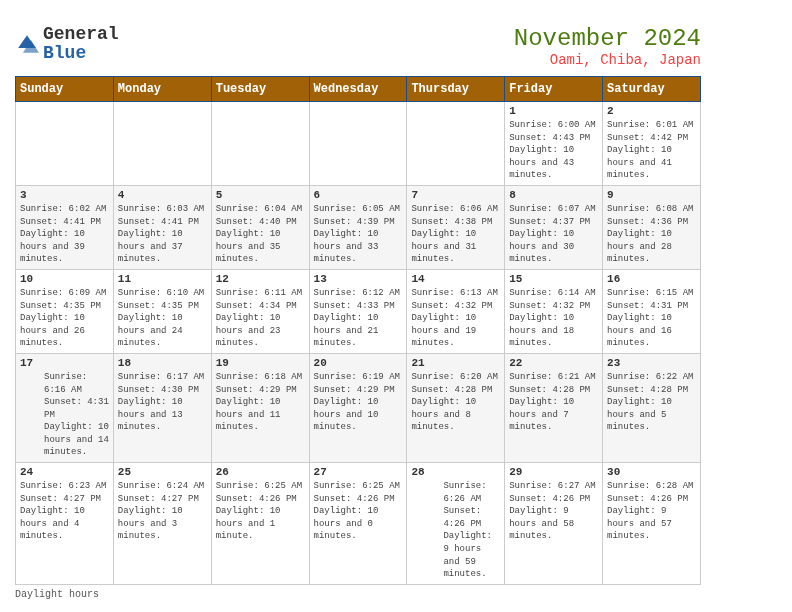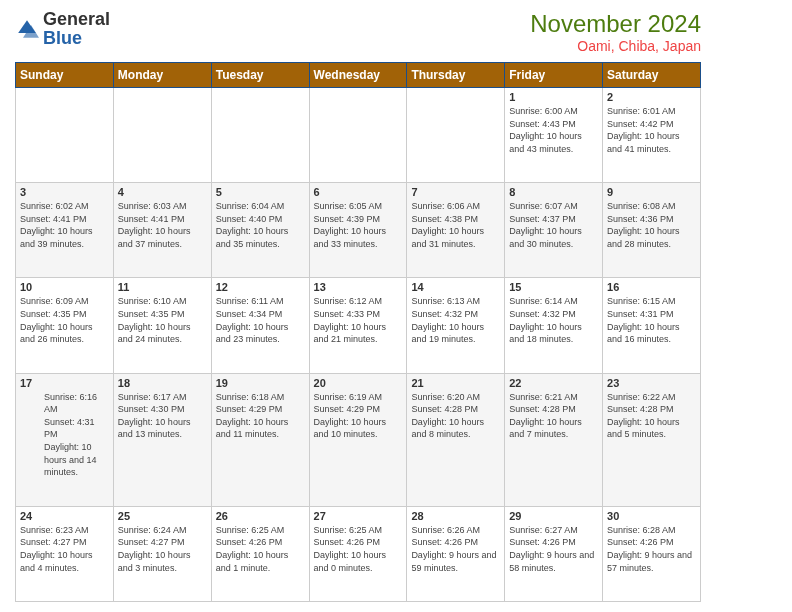--- a/index.html
+++ b/index.html
@@ -6,23 +6,24 @@
     body {
       font-family: Arial, sans-serif;
       background: #fff;
       width: 792px;
       height: 612px;
       overflow: hidden;
     }
     .container {
       width: 716px;
       height: 612px;
-      padding: 10px 15px;
+      padding: 25px 15px;
       display: flex;
       flex-direction: column;
+      font-family: Liberation Mono, monospace;
     }
     .header {
       display: flex;
       justify-content: space-between;
       align-items: flex-start;
       margin-bottom: 8px;
     }
     .logo {
       display: flex;
       align-items: center;
@@ -302,33 +303,34 @@
 Daylight: 10 hours and 1 minute.</div>
           </td>
           <td>
             <span class="day-num">27</span>
             <div class="day-info" style="white-space: pre-line;">Sunrise: 6:25 AM
 Sunset: 4:26 PM
 Daylight: 10 hours and 0 minutes.</div>
           </td>
           <td>
             <span class="day-num">28</span>
-            <div class="day-info" style="white-space: pre-line;">Sunrise: 6:26 AM
+            <div class="day-info" style="white-space: pre-line; margin-left: 32px;">Sunrise: 6:26 AM
 Sunset: 4:26 PM
 Daylight: 9 hours and 59 minutes.</div>
           </td>
           <td>
             <span class="day-num">29</span>
             <div class="day-info" style="white-space: pre-line;">Sunrise: 6:27 AM
 Sunset: 4:26 PM
 Daylight: 9 hours and 58 minutes.</div>
           </td>
           <td>
             <span class="day-num">30</span>
             <div class="day-info" style="white-space: pre-line;">Sunrise: 6:28 AM
 Sunset: 4:26 PM
 Daylight: 9 hours and 57 minutes.</div>
           </td>
         </tr>
       </tbody>
   </table>
 
+  <div style="font-size:10px; color:#555; margin-top:4px;">Daylight hours</div>
 </div>
 
 </body></html>

